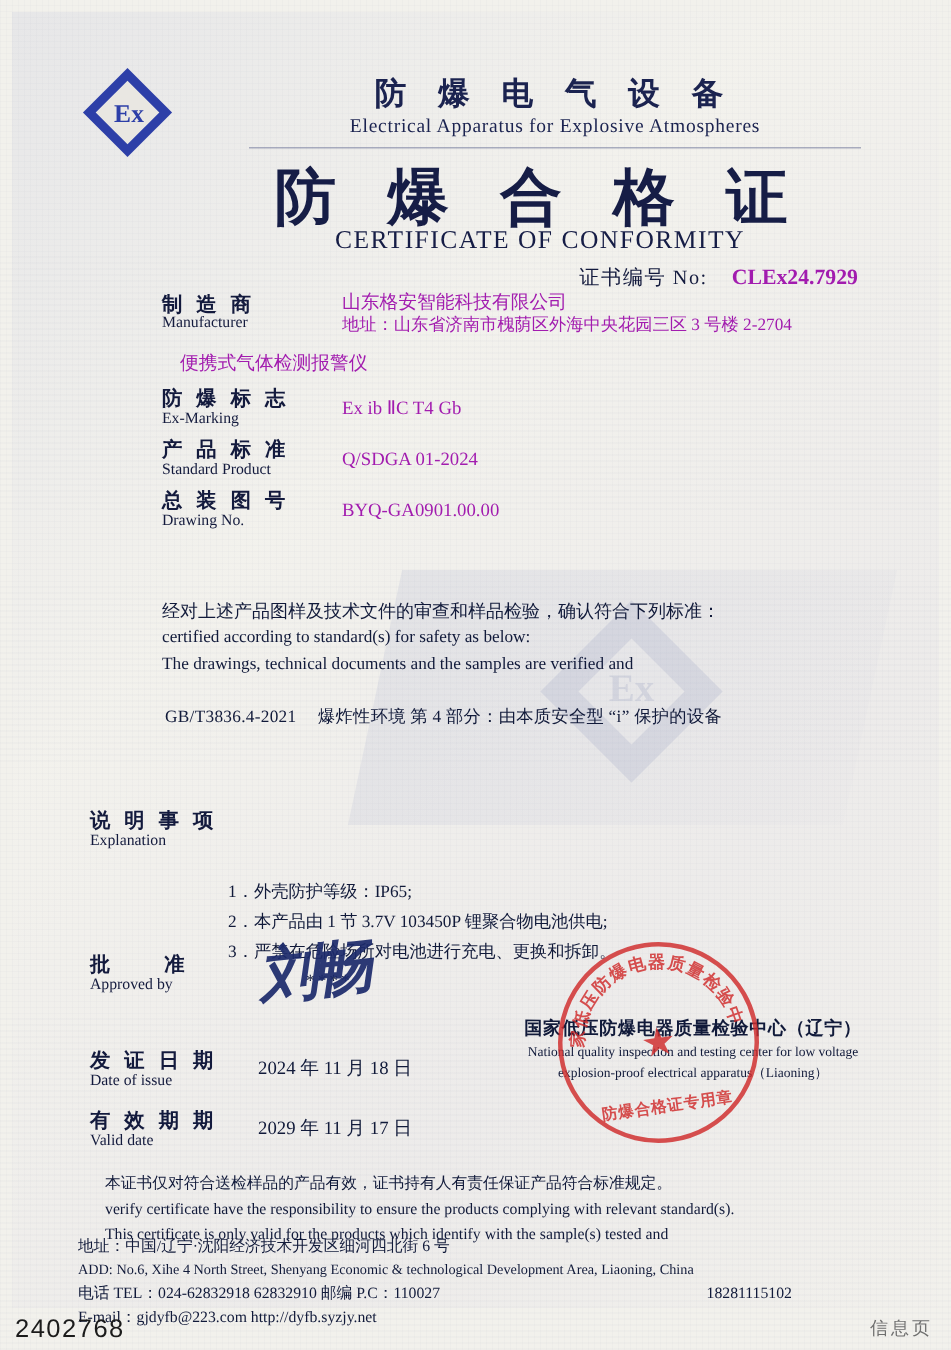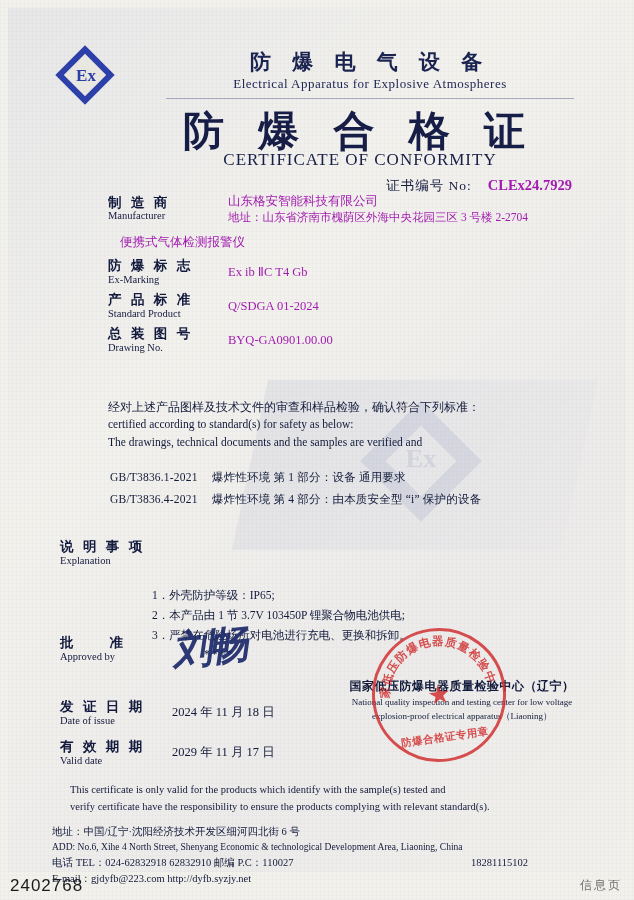--- a/index.html
+++ b/index.html
@@ -492,23 +492,20 @@
     </div>
   </div>
 
   <div class="statement">
     <span class="s-cn">经对上述产品图样及技术文件的审查和样品检验，确认符合下列标准：</span>
     <span class="s-en">certified according to standard(s) for safety as below:</span>
     <span class="s-en">The drawings, technical documents and the samples are verified and</span>
   </div>
 
   <div class="standards">
-    <div>
-      <span class="code">GB/T3836.1-2021</span><span>爆炸性环境 第 1 部分：设备 通用要求</span>
-    </div>
     <div>
       <span class="code">GB/T3836.4-2021</span><span>爆炸性环境 第 4 部分：由本质安全型 “i” 保护的设备</span>
     </div>
   </div>
 
   <div class="expl-lab">
     <span class="cn">说 明 事 项</span>
     <span class="en">Explanation</span>
   </div>
   <div class="expl-body">
@@ -549,22 +546,23 @@
   </div>
   <div class="date-val-1">2024 年 11 月 18 日</div>
 
   <div class="date-lab-2">
     <span class="cn">有 效 期 期</span>
     <span class="en">Valid date</span>
   </div>
   <div class="date-val-2">2029 年 11 月 17 日</div>
 
   <div class="notes">
+    <span class="n-cn">本证书仅对符合送检样品的产品有效，证书持有人有责任保证产品符合标准规定。</span>
+    <span class="n-cn">verify certificate have the responsibility to ensure the products complying with relevant standard(s).</span>
     <span class="n-cn">This certificate is only valid for the products which identify with the sample(s) tested and</span>
-    <span class="n-cn">verify certificate have the responsibility to ensure the products complying with relevant standard(s).</span>
   </div>
 
   <div class="addr">
     <span class="a-line">地址：中国/辽宁·沈阳经济技术开发区细河四北街 6 号</span>
     <span class="a-line tiny">ADD: No.6, Xihe 4 North Street, Shenyang Economic &amp; technological Development Area, Liaoning, China</span>
     <span class="a-line">
       <span class="mobile">18281115102</span>
       <span>电话 TEL：024-62832918 62832910        邮编 P.C：110027</span>
     </span>
     <span class="a-line">E-mail：gjdyfb@223.com    http://dyfb.syzjy.net</span>

